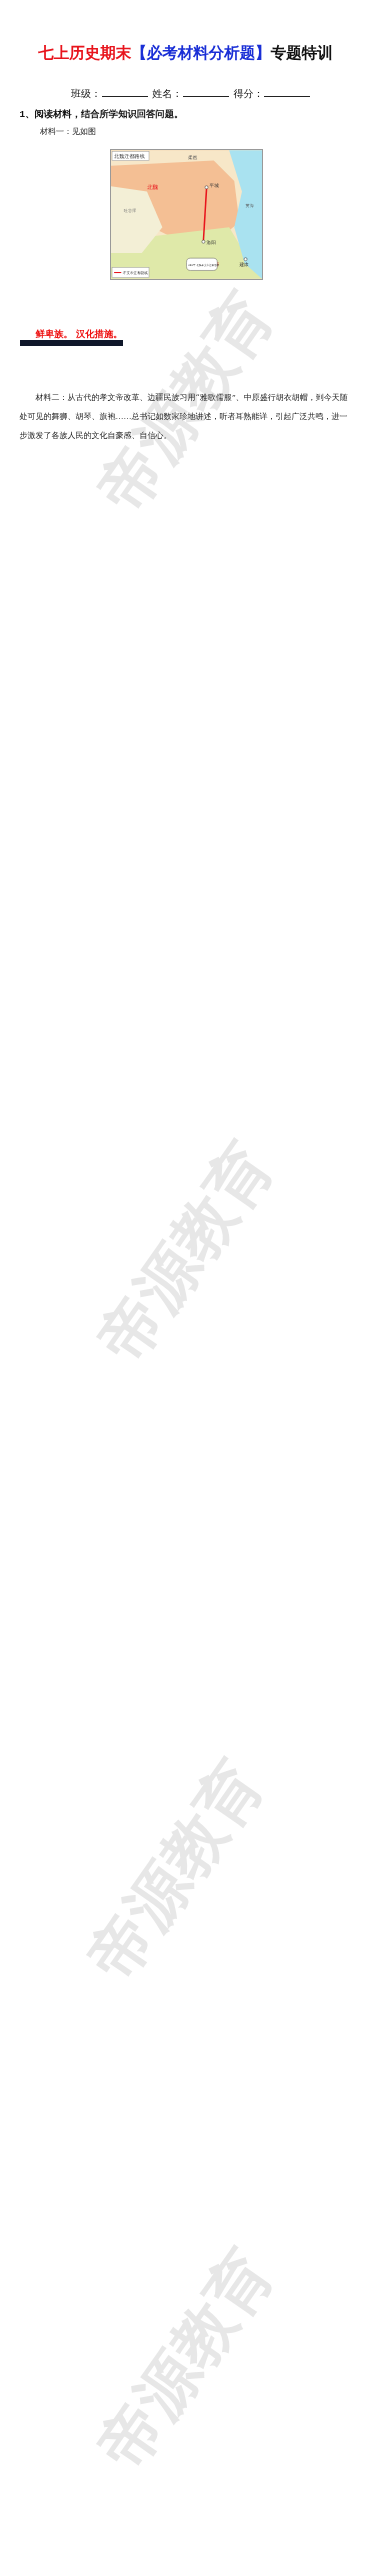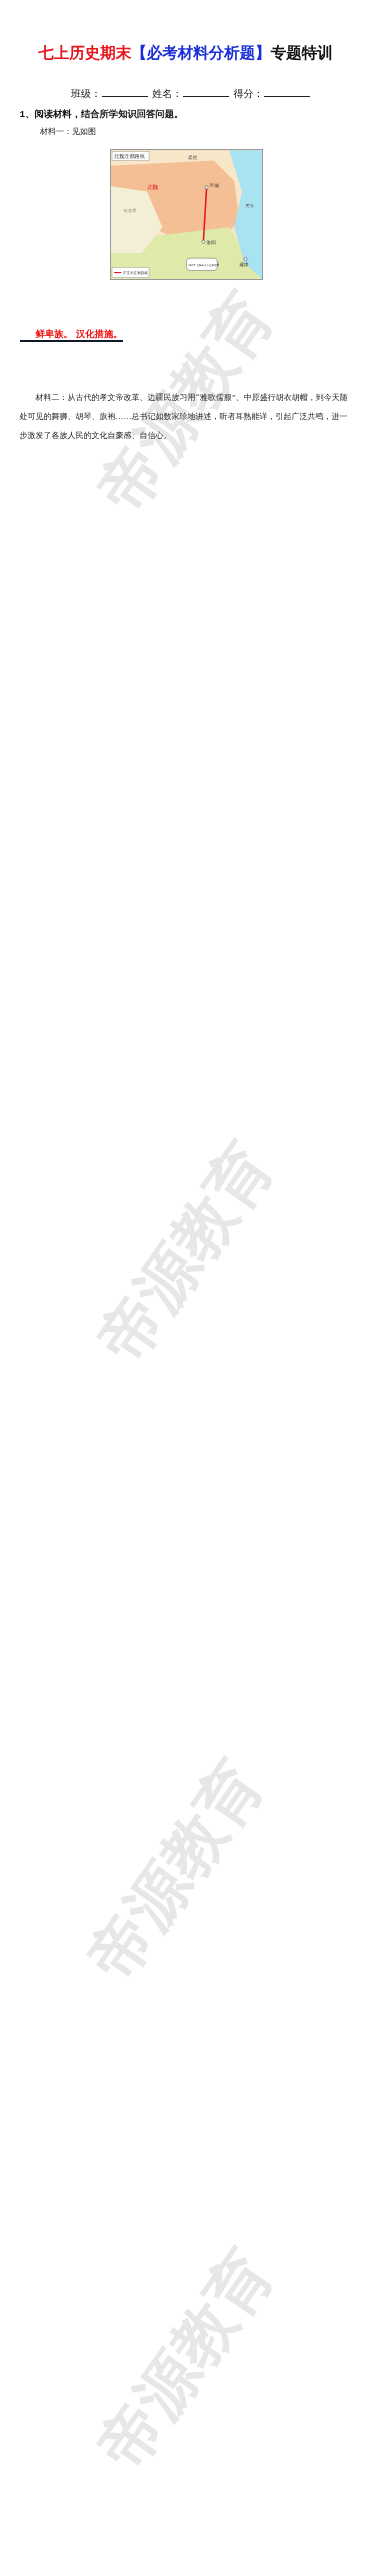--- a/index.html
+++ b/index.html
@@ -10,21 +10,21 @@
   .title .red { color:#e8141c; }
   .title .blue { color:#1a2fd6; }
   .title .black { color:#111; }
   .info { left:71px; top:87px; font-size:10px; white-space:nowrap; }
   .info .blank { display:inline-block; width:46px; border-bottom:0.8px solid #222; height:7.2px; vertical-align:baseline; margin:0 1px; }
   .qhead { left:19.6px; font-size:9.3px; font-weight:bold; white-space:nowrap; font-family:Liberation Mono, monospace; }
   .mat { left:19.6px; width:333px; font-size:8px; line-height:19px; color:#222; text-indent:2em; font-family:"DejaVu Serif", serif; }
   .mat.noindent { text-indent:0; }
   .q { left:19.6px; width:334px; font-size:8.8px; line-height:20.6px; font-family:"DejaVu Sans", sans-serif; color:#111; }
   .ans { left:19.6px; width:335px; font-size:9.3px; line-height:20.6px; color:#ee1111; font-weight:bold; font-family:"DejaVu Sans", sans-serif; }
-  .ans span.u { border-bottom:2px solid #0f172a; padding-bottom:0.5px;padding-left:16px; }
+  .ans span.u { border-bottom:6px solid #0f172a; padding-bottom:0.5px;padding-left:16px; }
   .img { border:0.5px solid #999; overflow:hidden; }
   .map { left:110px; top:149px; width:151px; height:129px; background:#f6d3b0; }
   .watermark { position:absolute; font-size:62px; color:rgba(120,120,120,0.18); font-family:"DejaVu Sans", sans-serif; transform:rotate(-55deg); white-space:nowrap; pointer-events:none; font-weight:bold; }
 </style>
 </head>
 <body>
 
 <div class="page">
 
   <div class="watermark" style="left:62px;top:361px;">帝源教育</div>

